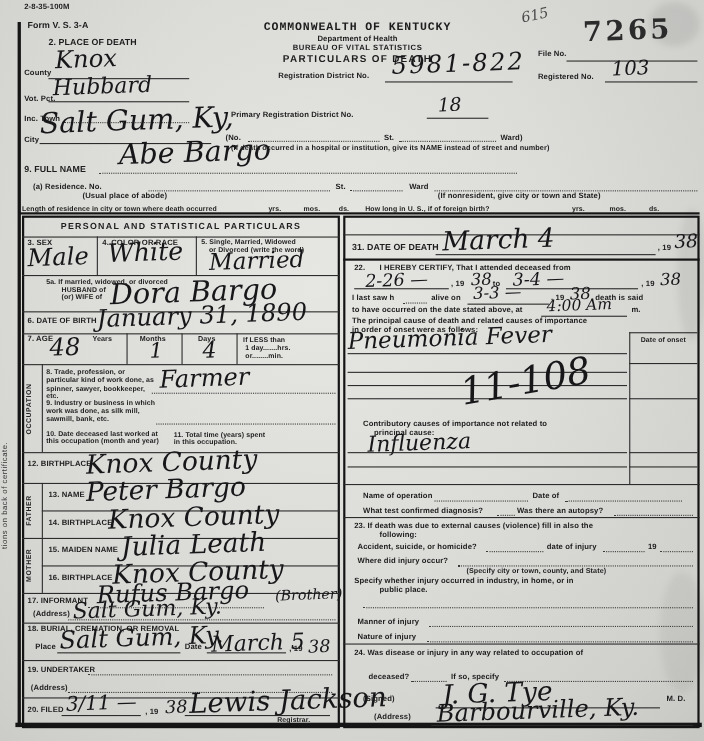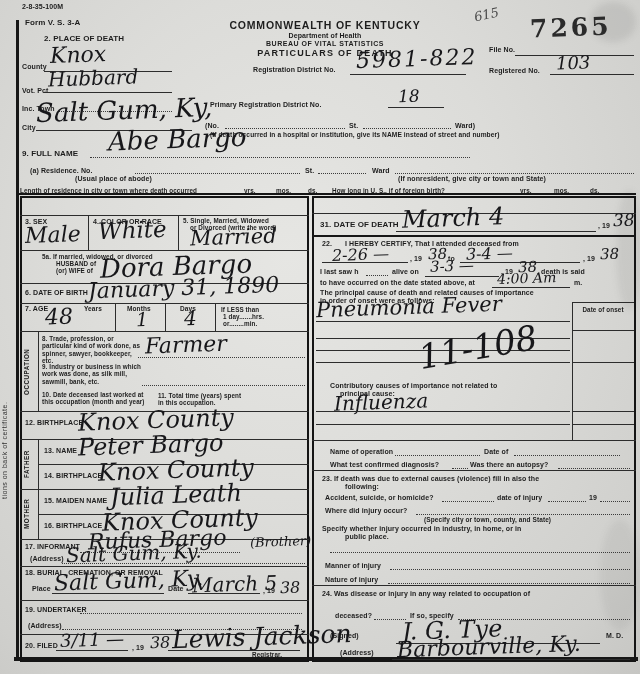--- a/index.html
+++ b/index.html
@@ -2,21 +2,21 @@
 <html><head>
 <meta charset="utf-8">
 <style>
   html,body{margin:0;padding:0;background:#bfbfbd;}
   .page{position:relative;width:640px;height:674px;overflow:hidden;
     background:radial-gradient(ellipse at 45% 38%, #e6e6e3 0%, #dcdcd9 45%, #cfcfcc 85%, #c6c6c3 100%);
     font-family:"Liberation Sans",sans-serif;}
   .a{position:absolute;}
   .p{font-weight:700;color:#1d1d1d;line-height:1.18;letter-spacing:.1px;white-space:nowrap;}
   .pw{white-space:normal;}
-  .p6{font-size:6.3px;} .p65{font-size:6.5px;} .p7{font-size:7px;} .p8{font-size:8px;} .p9{font-size:9px;} .p10{font-size:10.5px;letter-spacing:.8px;}
+  .p6{font-size:6.3px;} .p65{font-size:6.5px;} .p7{font-size:7px;} .p8{font-size:8px;} .p9{font-size:9px;} .p10{font-size:10.5px;letter-spacing:.8px;font-family:Liberation Mono, monospace;}
   .c{text-align:center;}
   .h{font-family:"DejaVu Serif",serif;font-style:italic;color:#17171a;white-space:nowrap;display:inline-block;transform:rotate(-2deg);line-height:1;}
   .ln{border-bottom:1.2px solid #2c2c2c;height:0;}
   .lnd{border-bottom:1.2px dotted #3b3b3b;height:0;}
   .bar{background:#161616;}
   .box{border:2px solid #141414;}
   .vln{width:1.2px;background:#2c2c2c;}
   .vtx{writing-mode:vertical-rl;transform:rotate(180deg);font-weight:700;color:#222;letter-spacing:.5px;text-align:center;}
   .smudge{border-radius:50%;filter:blur(3px);}
 </style>
@@ -116,20 +116,21 @@
   <div class="a ln" style="left:20px;top:634px;width:289px"></div>
   <div class="a vln" style="left:88px;top:215px;height:35px"></div>
   <div class="a vln" style="left:178px;top:215px;height:35px"></div>
   <div class="a vln" style="left:115px;top:303px;height:28px"></div>
   <div class="a vln" style="left:165px;top:303px;height:28px"></div>
   <div class="a vln" style="left:215px;top:303px;height:28px"></div>
   <div class="a vln" style="left:38px;top:331px;height:80px"></div>
   <div class="a vln" style="left:38px;top:439px;height:50px"></div>
   <div class="a vln" style="left:38px;top:489px;height:50px"></div>
 
+  <div class="a p p8 c" style="left:20px;top:201px;width:289px;letter-spacing:1.2px">PERSONAL AND STATISTICAL PARTICULARS</div>
 
   <div class="a p p7" style="left:25px;top:218px">3. SEX</div>
   <div class="a h" style="left:25px;top:224px;font-size:22px">Male</div>
   <div class="a p p7" style="left:93px;top:218px">4. COLOR OR RACE</div>
   <div class="a h" style="left:98px;top:219px;font-size:23px">White</div>
   <div class="a p p6" style="left:183px;top:217px">5. Single, Married, Widowed</div>
   <div class="a p p6" style="left:190px;top:224px">or Divorced (write the word)</div>
   <div class="a h" style="left:190px;top:227px;font-size:21px">Married</div>
 
   <div class="a p p6" style="left:42px;top:253px">5a. If married, widowed, or divorced</div>

